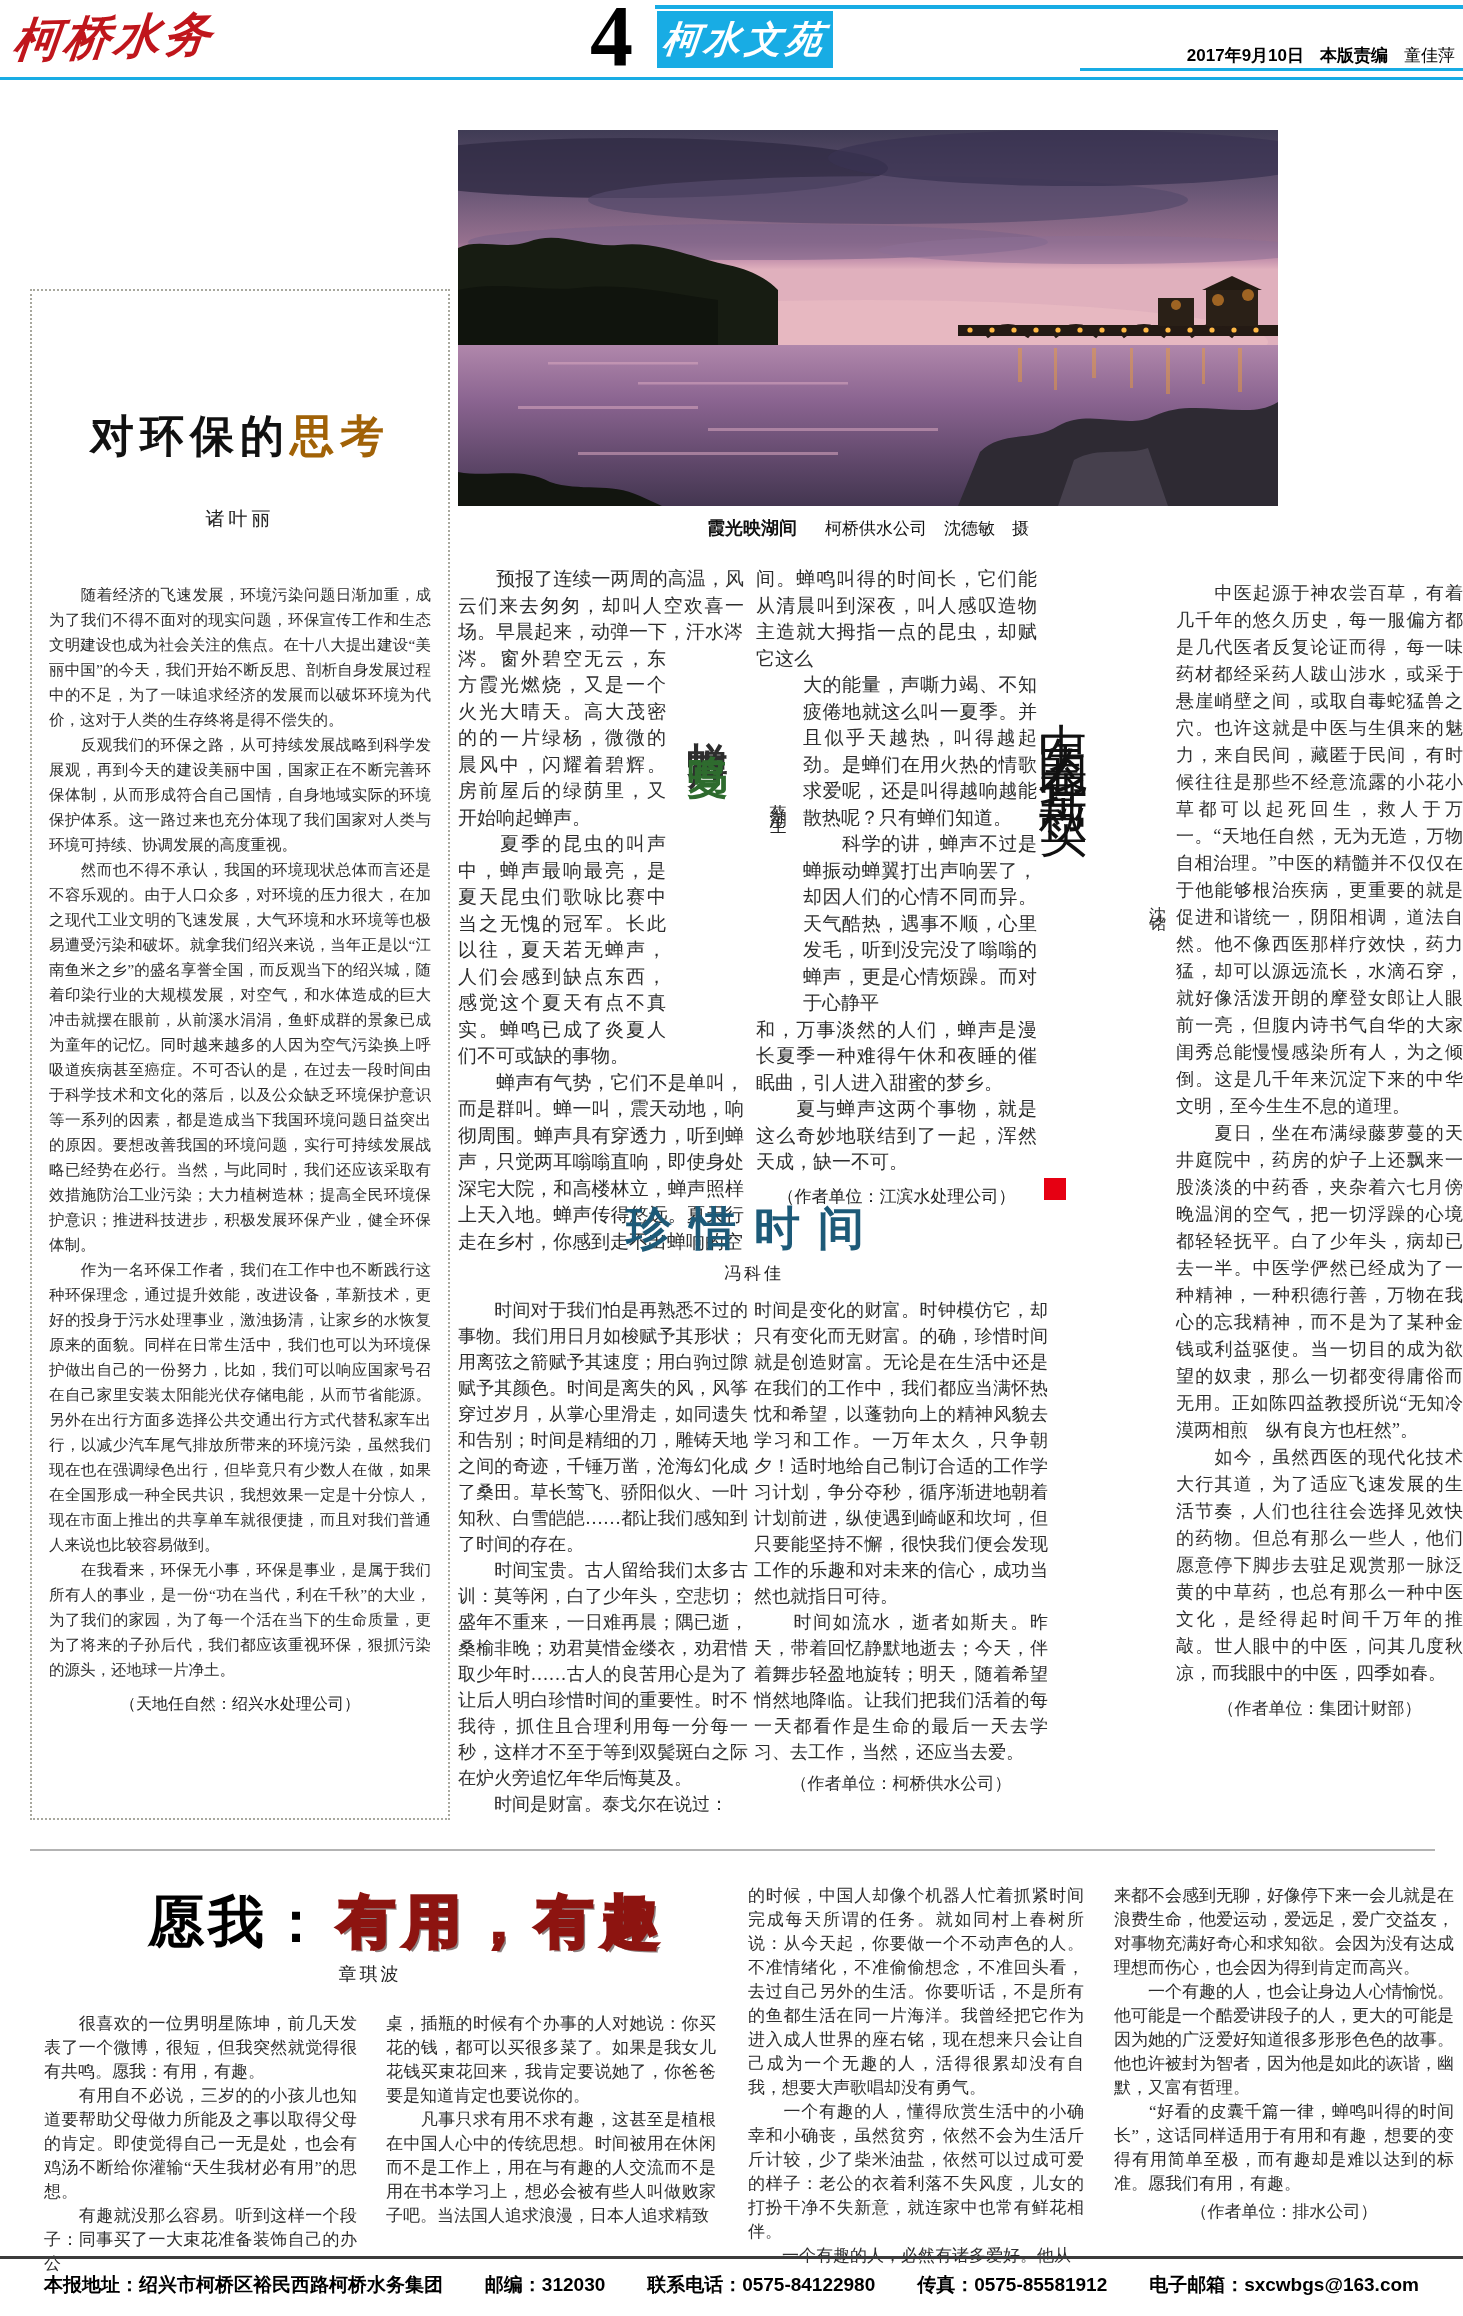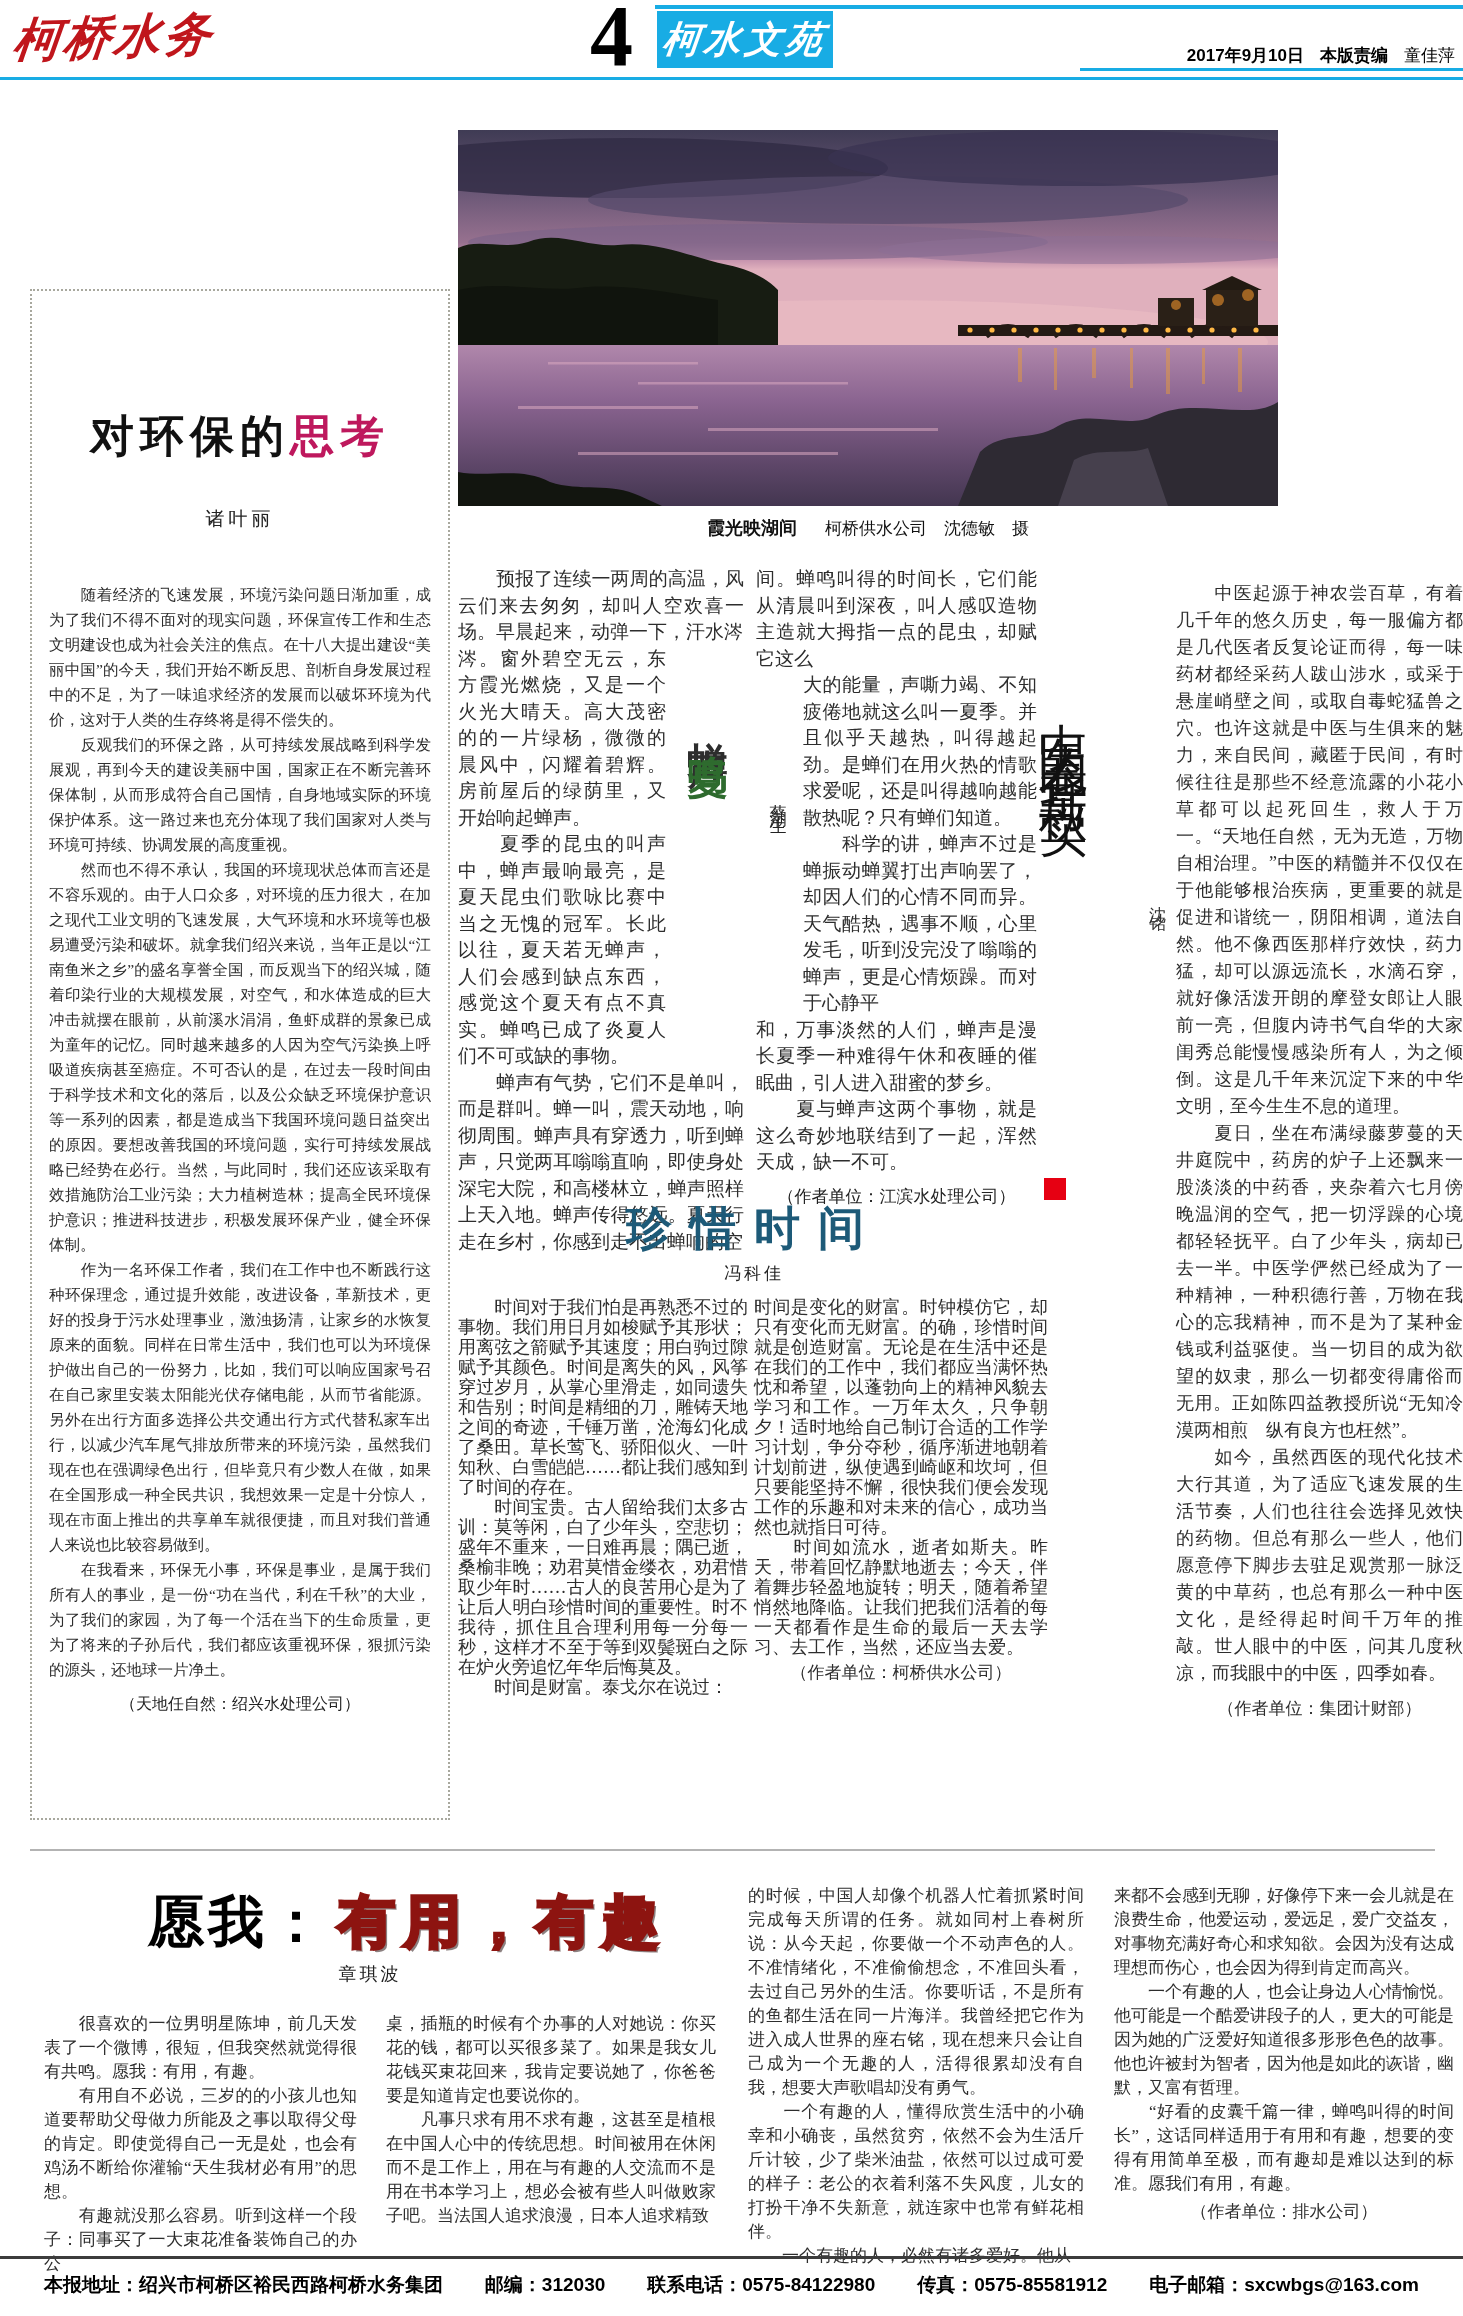--- a/index.html
+++ b/index.html
@@ -17,21 +17,21 @@
   .section-box span { font-size:37px; font-weight:bold; font-style:italic; letter-spacing:4px; transform:skewX(-6deg); }
   .header-date { top:44px; left:1060px; width:395px; display:flex; justify-content:flex-end; gap:16px;
     font-size:17px; font-weight:bold; color:#000; font-family:"Liberation Sans",sans-serif; }
   .header-date .ed-name { font-weight:normal; font-family:"Liberation Serif",serif; }
   .cyan-line-right { left:1080px; top:68px; width:383px; height:3px; background:#18ace4; }
   .cyan-line-full  { left:0; top:77px; width:1463px; height:3px; background:#18ace4; }
 
   
   .env-box { left:30px; top:289px; width:420px; height:1531px; border:2px dotted #a8a89e; padding:0 17px; }
   .env-title { margin-top:116px; text-align:center; font-size:44px; font-weight:600; letter-spacing:6px; color:#111; }
-  .env-title .red { color:#be185d; }
+  .env-title .red { color:#a16207; }
   .env-author { margin-top:40px; text-align:center; font-size:19px; color:#222; letter-spacing:4px; }
   .env-body { margin-top:50px; font-size:15.5px; line-height:25px; text-align:justify; color:#2d2d2d; }
   .env-body p { margin:0; }
   .env-unit { margin-top:12px; text-align:center; font-size:16px; color:#222; }
 
   
   .photo { left:458px; top:130px; width:820px; height:376px; }
   .photo svg { display:block; width:100%; height:100%; }
   .caption { left:458px; top:516px; width:820px; text-align:center; font-size:17px; color:#111; }
   .caption .cap-title { font-weight:bold; font-size:18px; font-family:"Liberation Sans",sans-serif; margin-right:28px; }
@@ -47,21 +47,21 @@
     letter-spacing:7px; margin-top:64px; margin-left:20px; }
   .cicada-title .t-green { color:#2e6b2e; }
   .ci-strip2 { width:47px; position:relative; }
   .cicada-author { writing-mode:vertical-rl; font-size:17px; letter-spacing:7px; margin-top:118px; margin-left:8px; color:#222; }
   .ci-unit { margin-top:8px; text-align:center; font-size:17px; color:#222; }
 
   
   .time-title { left:458px; top:1198px; width:592px; text-align:center; font-size:46px; font-weight:bold;
     color:#1d5a78; letter-spacing:18px; font-family:"Liberation Sans",sans-serif; }
   .time-author { left:458px; top:1262px; width:592px; text-align:center; font-size:17px; letter-spacing:3px; color:#222; }
-  .time-col { font-size:18px; line-height:20px; text-align:justify; color:#2d2d2d; }
+  .time-col { font-size:18px; line-height:26px; text-align:justify; color:#2d2d2d; }
   .time-col p { margin:0; }
   .time-col1 { left:458px; top:1297px; width:290px; }
   .time-col2 { left:754px; top:1297px; width:294px; }
   .time-unit { margin-top:6px; text-align:center; font-size:17px; }
 
   
   .tcm-title { left:1030px; top:684px; writing-mode:vertical-rl; font-size:49px; letter-spacing:12px;
     color:#111; font-weight:500; }
   .tcm-author { left:1146px; top:893px; writing-mode:vertical-rl; font-size:17px; letter-spacing:9px; color:#333; }
   .tcm-square { left:1044px; top:1178px; width:22px; height:22px; background:#e60012; }

